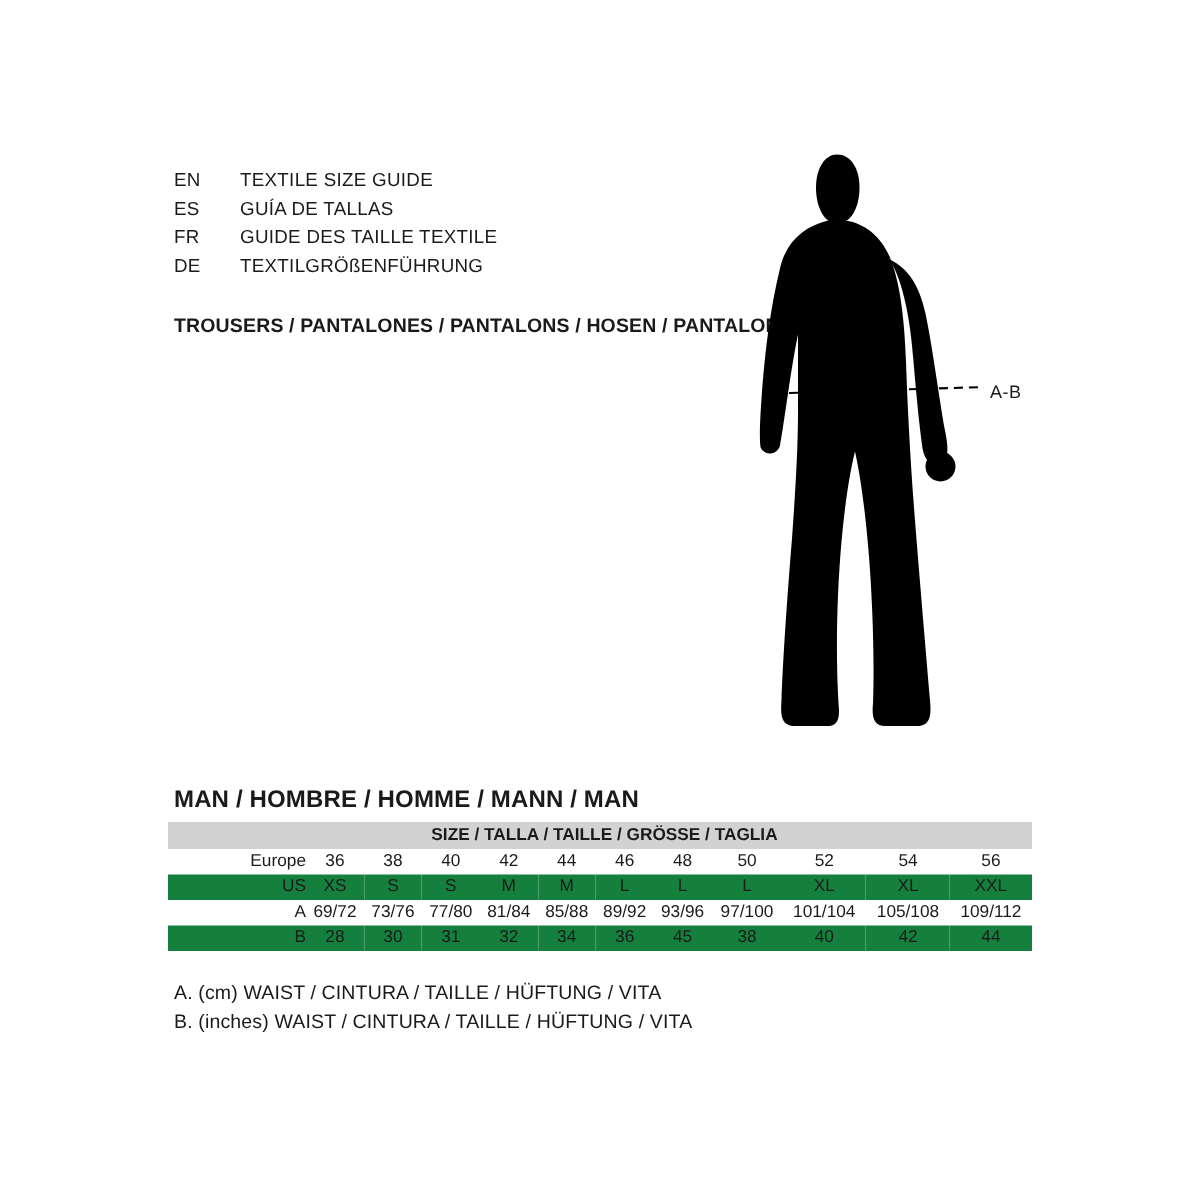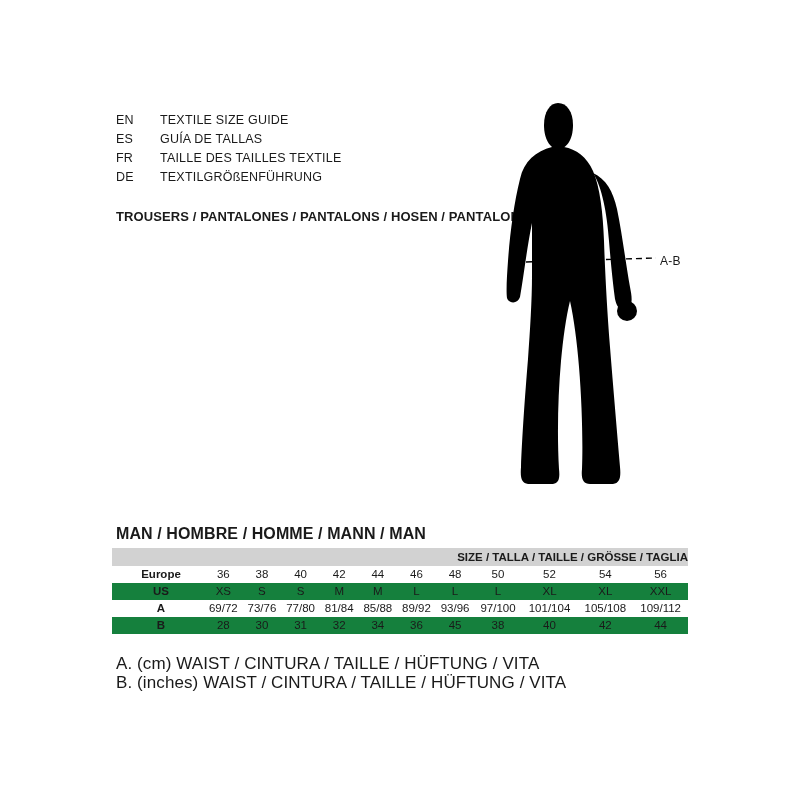--- a/index.html
+++ b/index.html
@@ -92,40 +92,39 @@
   }
   .size-table td {
     padding: 0;
     height: 17px;
     line-height: 17px;
     text-align: center;
     font-weight: normal;
     white-space: nowrap;
   }
   .size-table td.rowhead {
-    text-align: center;
+    text-align: right;
     padding-left: 6px;
     width: 86px;
-    font-weight: bold;
   }
   .row-title td {
     background: #d2d2d2;
     font-weight: bold;
-    text-align: right;
+    text-align: center;
     padding-left: 6px;
     height: 18px;
     line-height: 18px;
   }
   .row-light td { background: #ffffff; }
   .row-shade td { background: #15803d; }
 
   .footnote {
     position: absolute;
     left: 116px;
-    font-size: 17px;
+    font-size: 13px;
     letter-spacing: 0.1px;
     white-space: nowrap;
   }
   .footnote.a { top: 654px; }
   .footnote.b { top: 673px; }
 </style>
 </head>
 <body>
 
 <div id="page">
@@ -134,21 +133,21 @@
     <div class="lang-row">
       <span class="lang-code">EN</span>
       <span class="lang-title">TEXTILE SIZE GUIDE</span>
     </div>
     <div class="lang-row">
       <span class="lang-code">ES</span>
       <span class="lang-title">GUÍA DE TALLAS</span>
     </div>
     <div class="lang-row">
       <span class="lang-code">FR</span>
-      <span class="lang-title">TAILLE DES TAILLES TEXTILE</span>
+      <span class="lang-title">GUIDE DES TAILLE TEXTILE</span>
     </div>
     <div class="lang-row">
       <span class="lang-code">DE</span>
       <span class="lang-title">TEXTILGRÖßENFÜHRUNG</span>
     </div>
   </div>
 
   <div class="category-line">TROUSERS / PANTALONES / PANTALONS / HOSEN / PANTALONI</div>
 
   <div class="figure-wrap">

